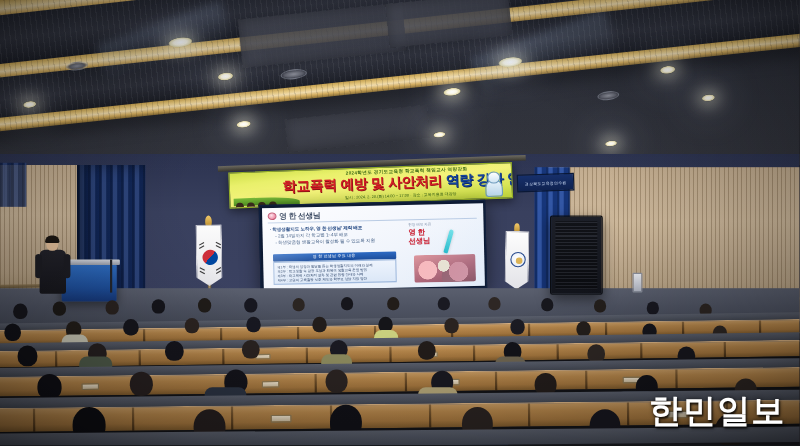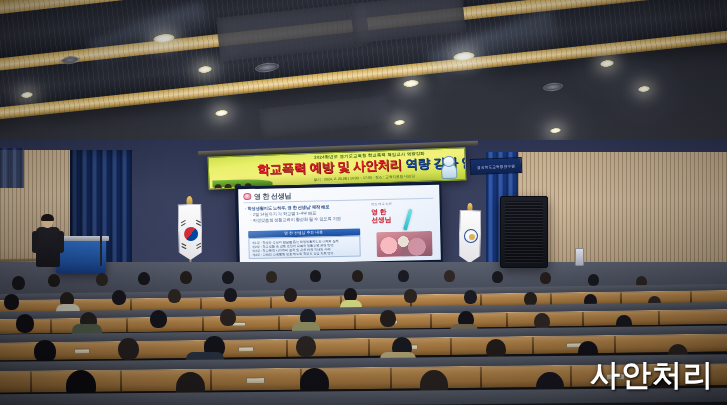--- a/index.html
+++ b/index.html
@@ -755,15 +755,15 @@
     <div class="torso" style="left:48px;top:136px;width:60px;height:16px;background:#1c2536;"></div>
     <div class="torso" style="left:286px;top:134px;width:58px;height:16px;background:#171c28;"></div>
     <div class="torso" style="left:406px;top:138px;width:56px;height:14px;background:#20283a;"></div>
 
     <div class="seatcap" style="top:133px;height:14px;transform:rotate(-.5deg);"></div>
   </div>
 
   <div class="haze"></div>
   <div class="vignette"></div>
 
-  <div class="watermark">사안처리</div>
+  <div class="watermark">한민일보</div>
 
 </div>
 
 </body></html>

